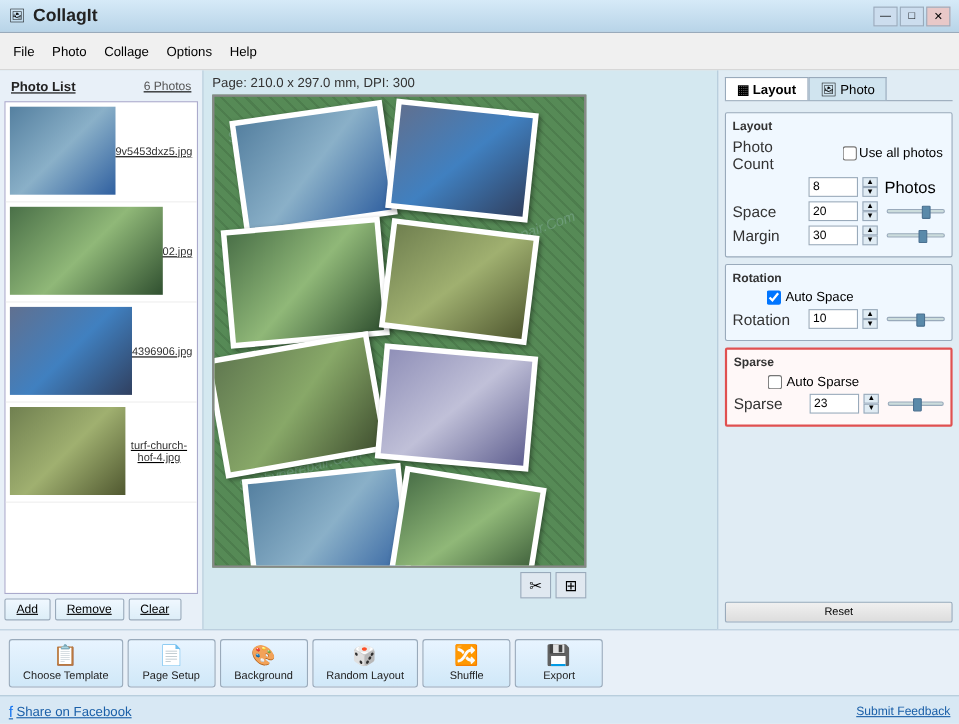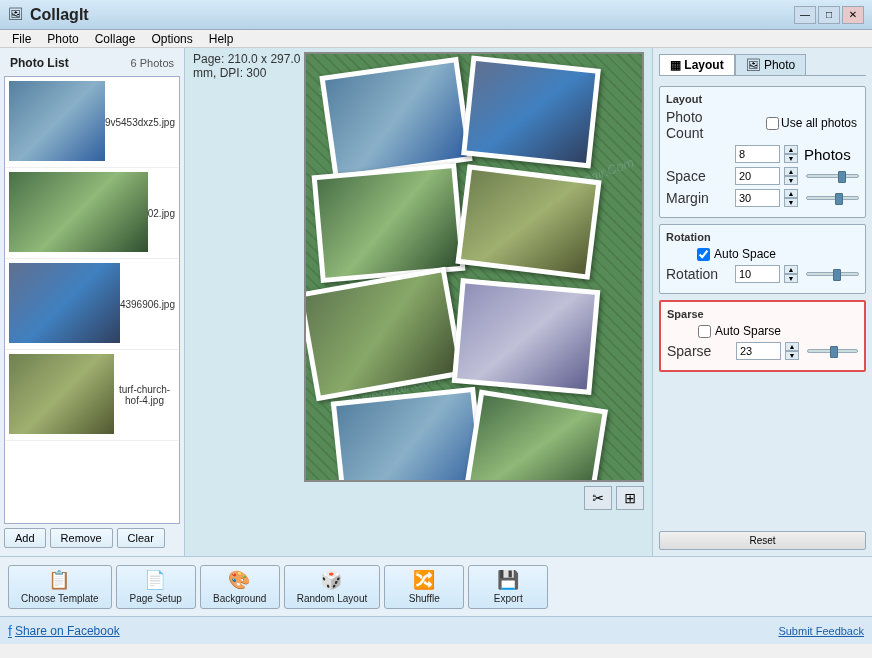--- a/index.html
+++ b/index.html
@@ -19,21 +19,21 @@
     .titlebar-btns { display: flex; gap: 2px; }
     .titlebar-btn {
       width: 22px; height: 18px; background: #cde; border: 1px solid #9ab;
       display: flex; align-items: center; justify-content: center; cursor: pointer; font-size: 10px;
     }
     .titlebar-btn.close { background: #e8c8c8; }
 
     
     .menubar {
       background: #f0f0f0;
-      height: 18px;
+      height: 34px;
       display: flex;
       align-items: center;
       padding: 0 4px;
       border-bottom: 1px solid #ccc;
     }
     .menu-item { padding: 2px 8px; cursor: pointer; font-size: 12px; color: #000; }
 
     
     .main-area {
       display: flex;
@@ -42,20 +42,21 @@
     }
 
     
     .photo-list-panel {
       width: 185px;
       background: #e8f0f8;
       border-right: 1px solid #b0c8d8;
       display: flex;
       flex-direction: column;
       padding: 4px;
+      text-decoration: underline;
     }
     .panel-header {
       font-weight: bold;
       font-size: 12px;
       padding: 2px 4px;
       color: #222;
     }
     .photos-count {
       text-align: right;
       color: #555;
@@ -298,21 +299,21 @@
       border-radius: 2px;
       cursor: pointer;
       font-size: 10px;
       margin-top: auto;
     }
 
     
     .canvas-area-wrapper {
       flex: 1;
       display: flex;
-      flex-direction: row;
+      flex-direction: column;
       align-items: flex-start;
       padding: 4px 8px;
     }
 
     
     .c1 { background: linear-gradient(135deg, #5580a0 0%, #8ab0c8 50%, #3060a0 100%); }
     .c2 { background: linear-gradient(135deg, #4a7048 0%, #90b878 50%, #305030 100%); }
     .c3 { background: linear-gradient(135deg, #607090 0%, #4080c0 50%, #304060 100%); }
     .c4 { background: linear-gradient(135deg, #708050 0%, #a0b070 50%, #505830 100%); }
     .c5 { background: linear-gradient(135deg, #607850 0%, #88a868 50%, #405030 100%); }

